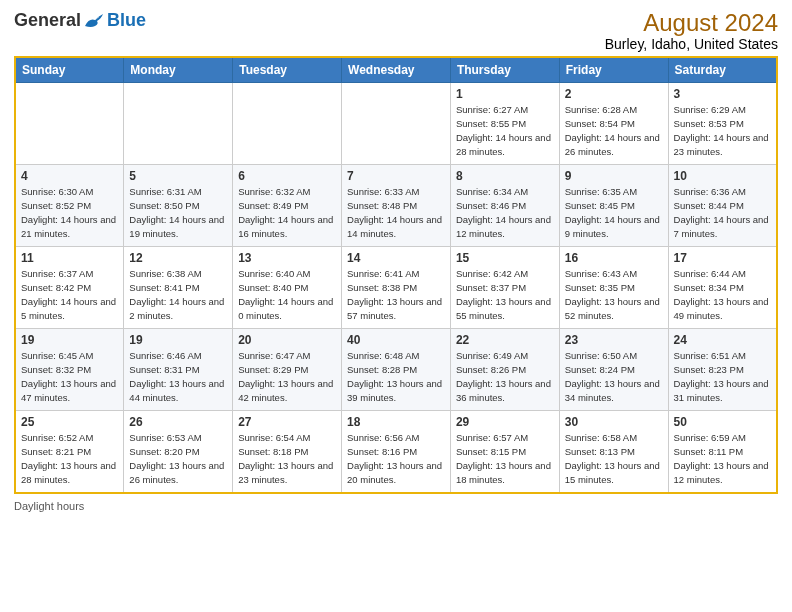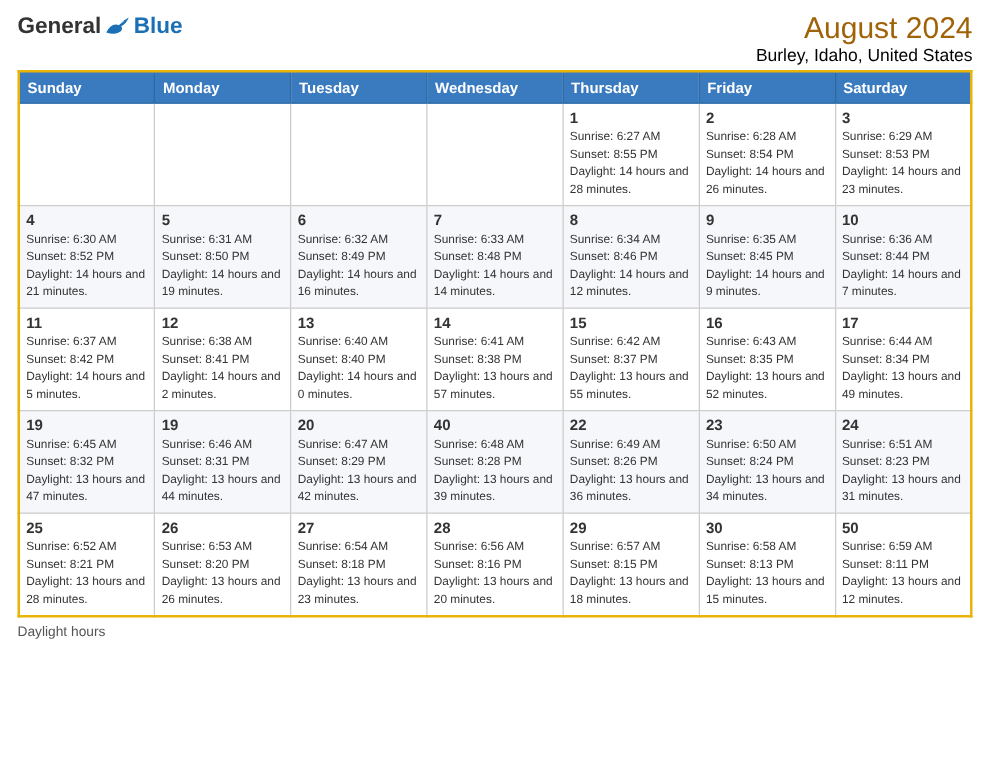--- a/index.html
+++ b/index.html
@@ -256,21 +256,21 @@
           </td>
           <td>
             <span class="day-number">26</span>
             <div class="day-info">Sunrise: 6:53 AM<br>Sunset: 8:20 PM<br>Daylight: 13 hours and 26 minutes.</div>
           </td>
           <td>
             <span class="day-number">27</span>
             <div class="day-info">Sunrise: 6:54 AM<br>Sunset: 8:18 PM<br>Daylight: 13 hours and 23 minutes.</div>
           </td>
           <td>
-            <span class="day-number">28</span>
+            <span class="day-number">18</span>
             <div class="day-info">Sunrise: 6:56 AM<br>Sunset: 8:16 PM<br>Daylight: 13 hours and 20 minutes.</div>
           </td>
           <td>
             <span class="day-number">29</span>
             <div class="day-info">Sunrise: 6:57 AM<br>Sunset: 8:15 PM<br>Daylight: 13 hours and 18 minutes.</div>
           </td>
           <td>
             <span class="day-number">30</span>
             <div class="day-info">Sunrise: 6:58 AM<br>Sunset: 8:13 PM<br>Daylight: 13 hours and 15 minutes.</div>
           </td>

